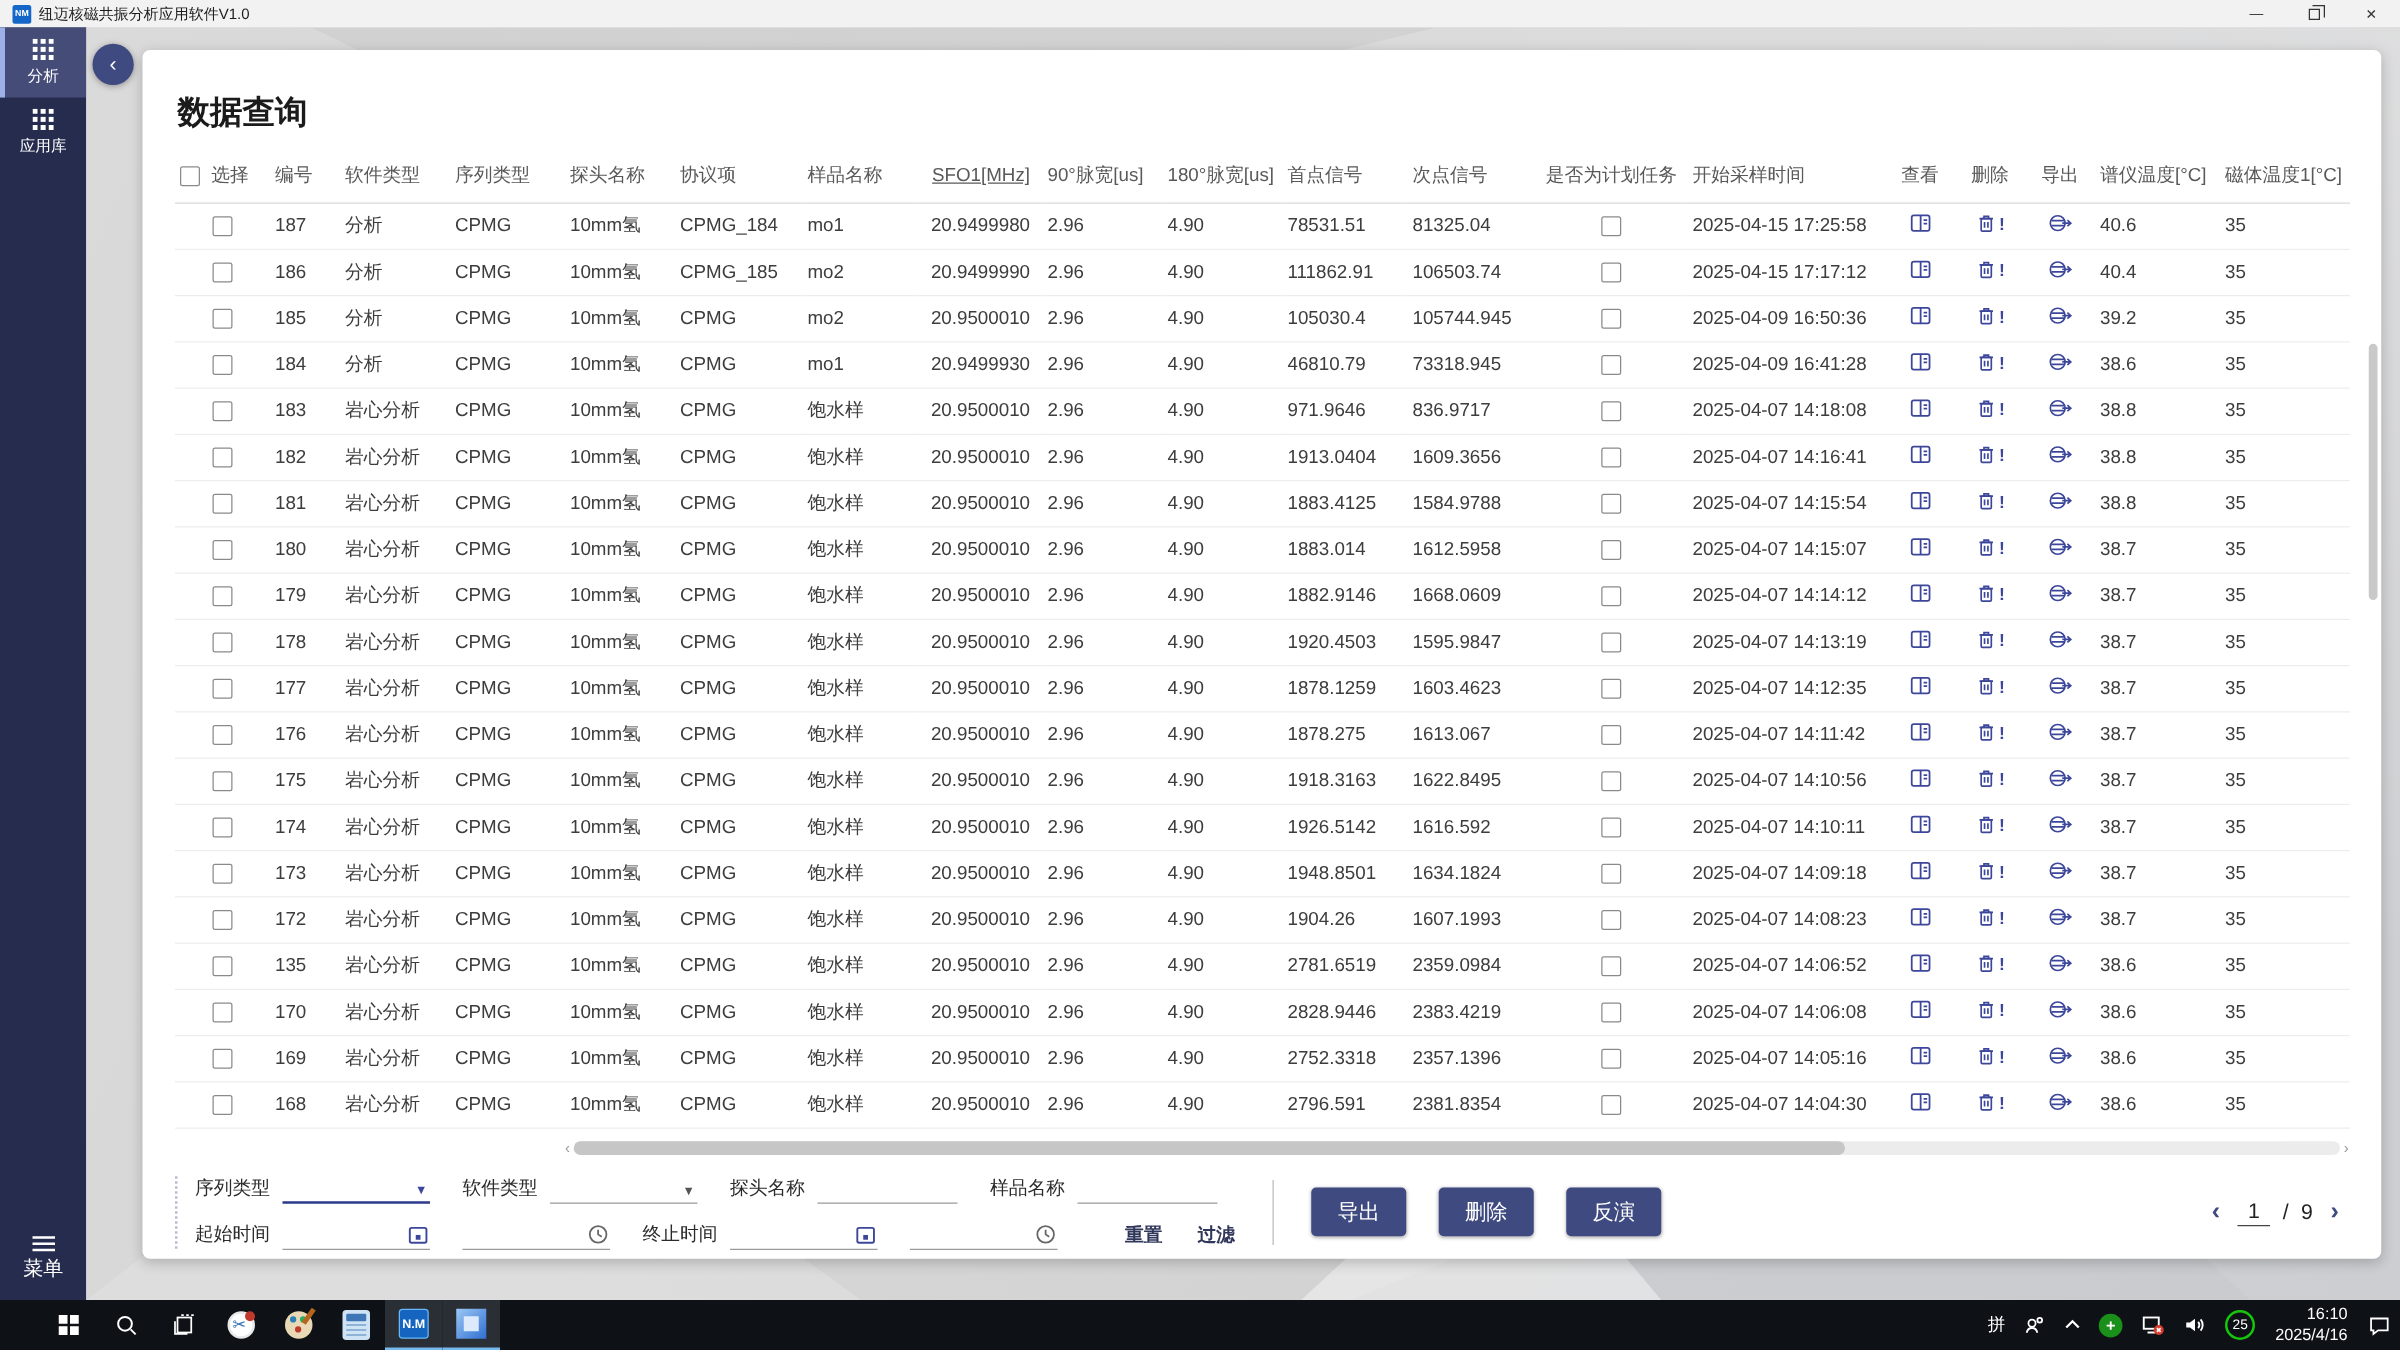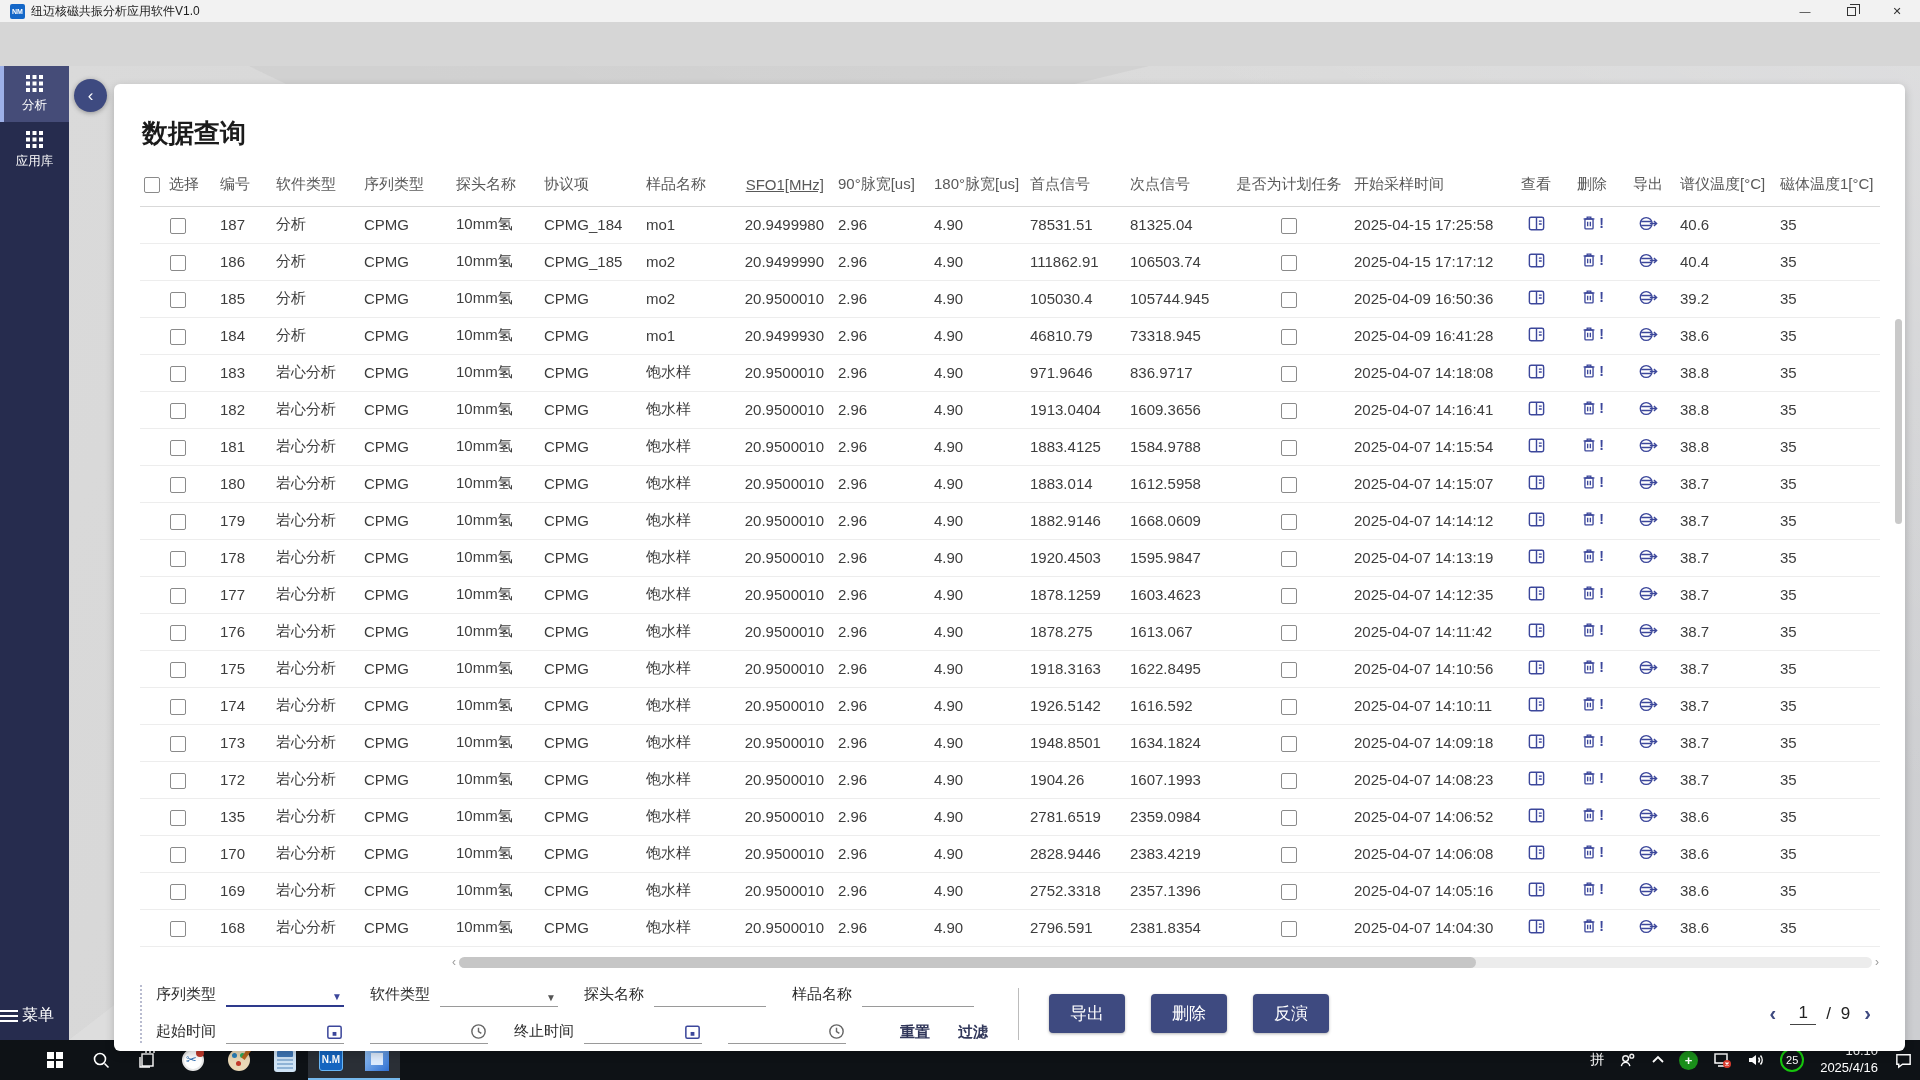--- a/index.html
+++ b/index.html
@@ -10,30 +10,30 @@
   .titlebar{height:22px;background:#f2f2f2;display:flex;align-items:center;padding-left:10px;flex:0 0 auto;}
   .app-ico{width:15px;height:15px;background:#1467c8;border-radius:2px;color:#fff;font-size:7px;font-weight:bold;
            display:flex;align-items:center;justify-content:center;margin-right:6px;}
   .titlebar .t-text{font-size:12px;color:#1c1c1c;}
   .win-ctrls{margin-left:auto;display:flex;height:100%;}
   .win-btn{width:46px;height:100%;display:flex;align-items:center;justify-content:center;color:#333;font-size:11px;}
   .restore-glyph{width:9px;height:9px;border:1px solid #333;position:relative;}
   .restore-glyph:before{content:"";position:absolute;left:2px;top:-4px;width:9px;height:9px;border:1px solid #333;border-left:none;border-bottom:none;}
 
   
-  .app{flex:1 1 auto;display:flex;min-height:0;margin-top:44px;}
+  .app{flex:1 1 auto;display:flex;min-height:0;}
 
   
   .sidebar{width:69px;background:#262c4e;display:flex;flex-direction:column;color:#fff;flex:0 0 auto;}
   .side-item{padding:9px 0 8px;display:flex;flex-direction:column;align-items:center;gap:5px;position:relative;}
   .side-item .lbl{font-size:12.5px;}
   .side-item.active{background:#454c78;}
   .side-item.active:before{content:"";position:absolute;left:0;top:0;bottom:0;width:4px;background:#9db0e8;}
   .side-spacer{flex:1;}
-  .side-menu{padding:10px 0 14px;display:flex;flex-direction:row;align-items:center;gap:4px;}
+  .side-menu{padding:10px 0 14px;display:flex;flex-direction:column;align-items:center;gap:4px;}
   .burger{width:18px;height:12px;border-top:2px solid #fff;border-bottom:2px solid #fff;position:relative;}
   .burger:before{content:"";position:absolute;left:0;right:0;top:3px;border-top:2px solid #fff;}
 
   
   .workspace{flex:1;position:relative;background:
     linear-gradient(205deg, rgba(255,255,255,.28), rgba(255,255,255,0) 40%),
     linear-gradient(115deg,#dadada,#d4d4d4 55%,#cdced1);}
   .deco{position:absolute;pointer-events:none;}
   .deco1{left:0;bottom:0;width:620px;height:230px;background:#e1e1e1;clip-path:polygon(0 100%,100% 100%,48% 0);opacity:.65;}
   .deco2{right:120px;bottom:0;width:720px;height:200px;background:#c6c8cc;clip-path:polygon(0 100%,100% 100%,70% 0);opacity:.5;}

